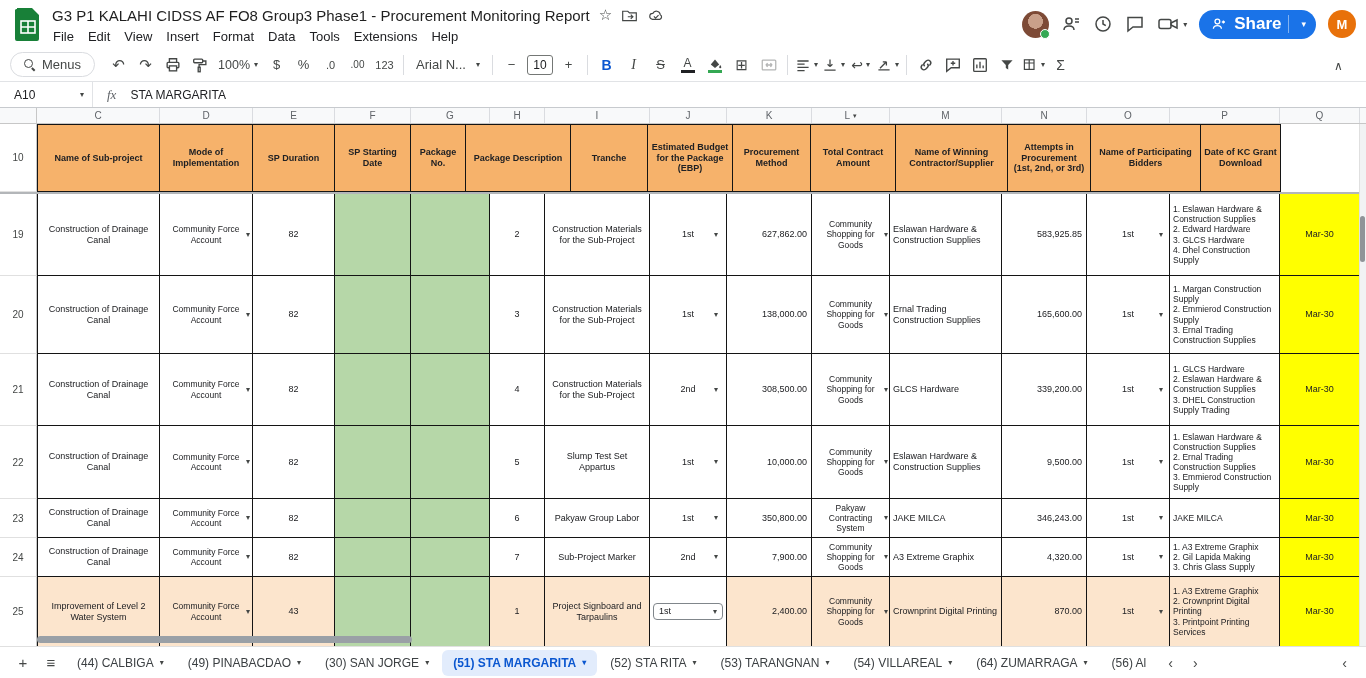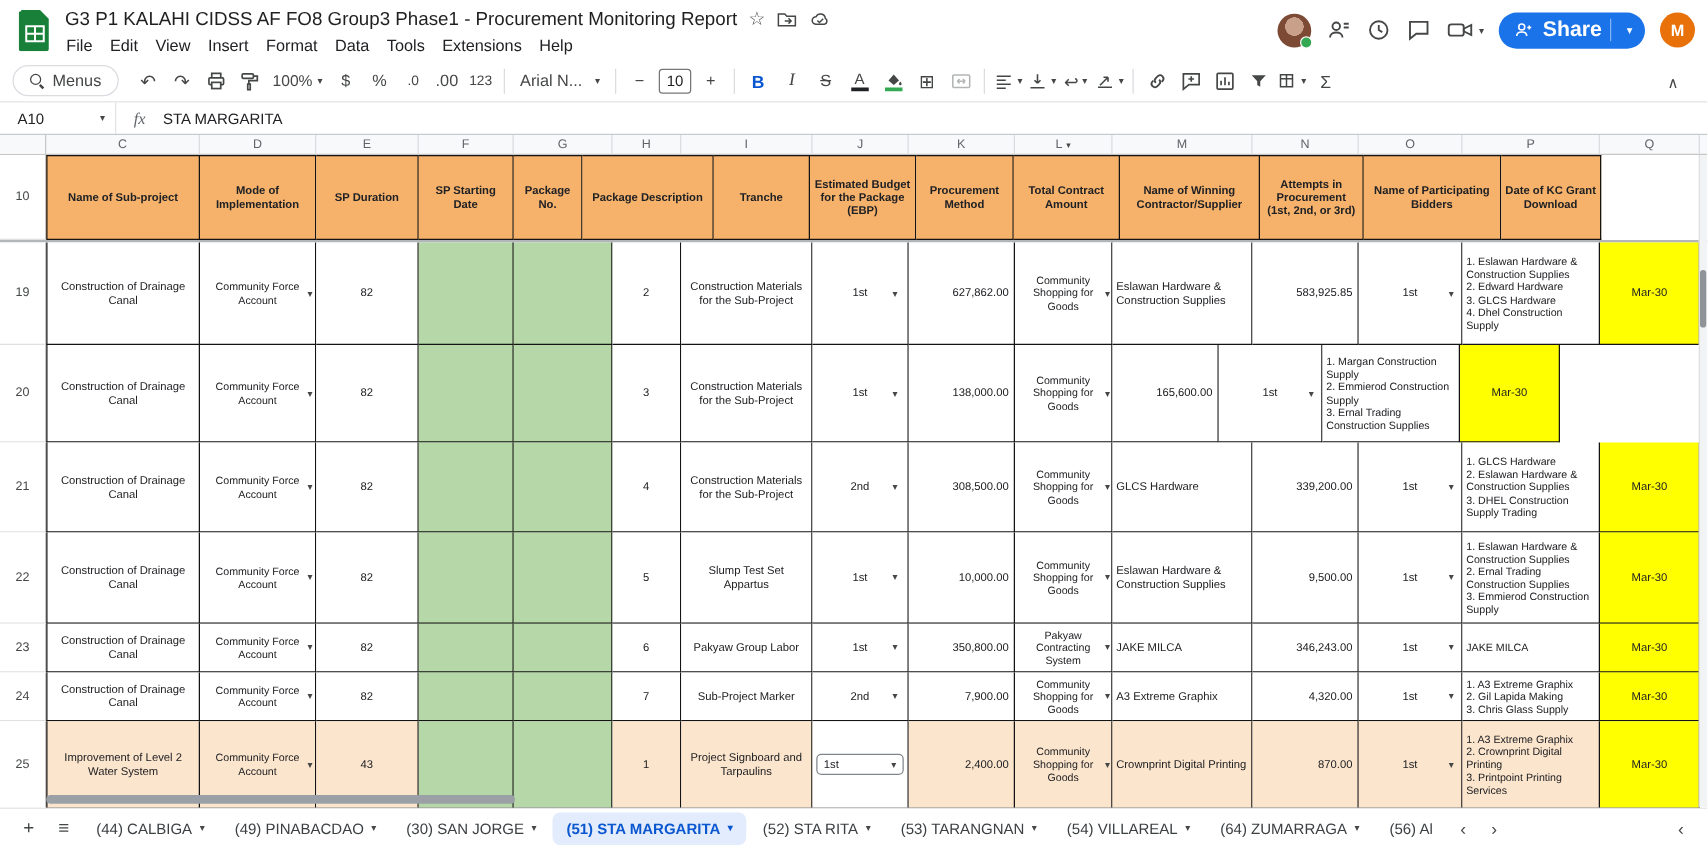--- a/index.html
+++ b/index.html
@@ -198,21 +198,21 @@
           <rect x="8" y="12.5" width="2.2" height="5"></rect>
         </svg>
     </span>
     <span class="tb zoom">
       <span class="tbtxt">100%</span>
       <span class="caret">▾</span>
     </span>
     <span class="tb">$</span>
     <span class="tb">%</span>
     <span class="tb" style="font-size:11px">.0</span>
-    <span class="tb" style="font-size:13px">.00</span>
+    <span class="tb" style="font-size:10px">.00</span>
     <span class="tb" style="font-size:11px">123</span>
     <span class="vdiv"></span>
     <span class="tb font-name">
       <span>Arial N...</span>
       <span class="caret">▾</span>
     </span>
     <span class="vdiv"></span>
     <span class="tb">−</span>
     <span class="size-box">10</span>
     <span class="tb">+</span>
@@ -370,20 +370,21 @@
           <div class="cell first" style="width: 123px;">Construction of Drainage Canal</div>
           <div class="cell f85" style="width: 93px;">Community Force Account<span class="dd" style="right: 2px;">▾</span></div>
           <div class="cell" style="width: 82px;">82</div>
           <div class="cell green" style="width: 76px;"></div>
           <div class="cell green" style="width: 79px;"></div>
           <div class="cell" style="width: 55px;">3</div>
           <div class="cell" style="width: 105px;">Construction Materials for the Sub-Project</div>
           <div class="cell" style="width: 77px;">1st<span class="dd" style="right: 8px;">▾</span></div>
           <div class="cell al-right" style="width: 85px;">138,000.00</div>
           <div class="cell f85" style="width: 78px;">Community Shopping for Goods<span class="dd" style="right: 1px;">▾</span></div>
+          <div class="cell al-left" style="width: 112px;">Ernal Trading Construction Supplies</div>
           <div class="cell al-right" style="width: 85px;">165,600.00</div>
           <div class="cell" style="width: 83px;">1st<span class="dd" style="right: 6px;">▾</span></div>
           <div class="cell al-left pre f85" style="width: 110px;">1. Margan Construction Supply
 2. Emmierod Construction Supply
 3. Ernal Trading Construction Supplies</div>
           <div class="cell yellow" style="width: 80px;">Mar-30</div>
         </div>
         <div class="srow" style="height: 72px;">
           <div class="rownum">21</div>
           <div class="cell first" style="width: 123px;">Construction of Drainage Canal</div>

